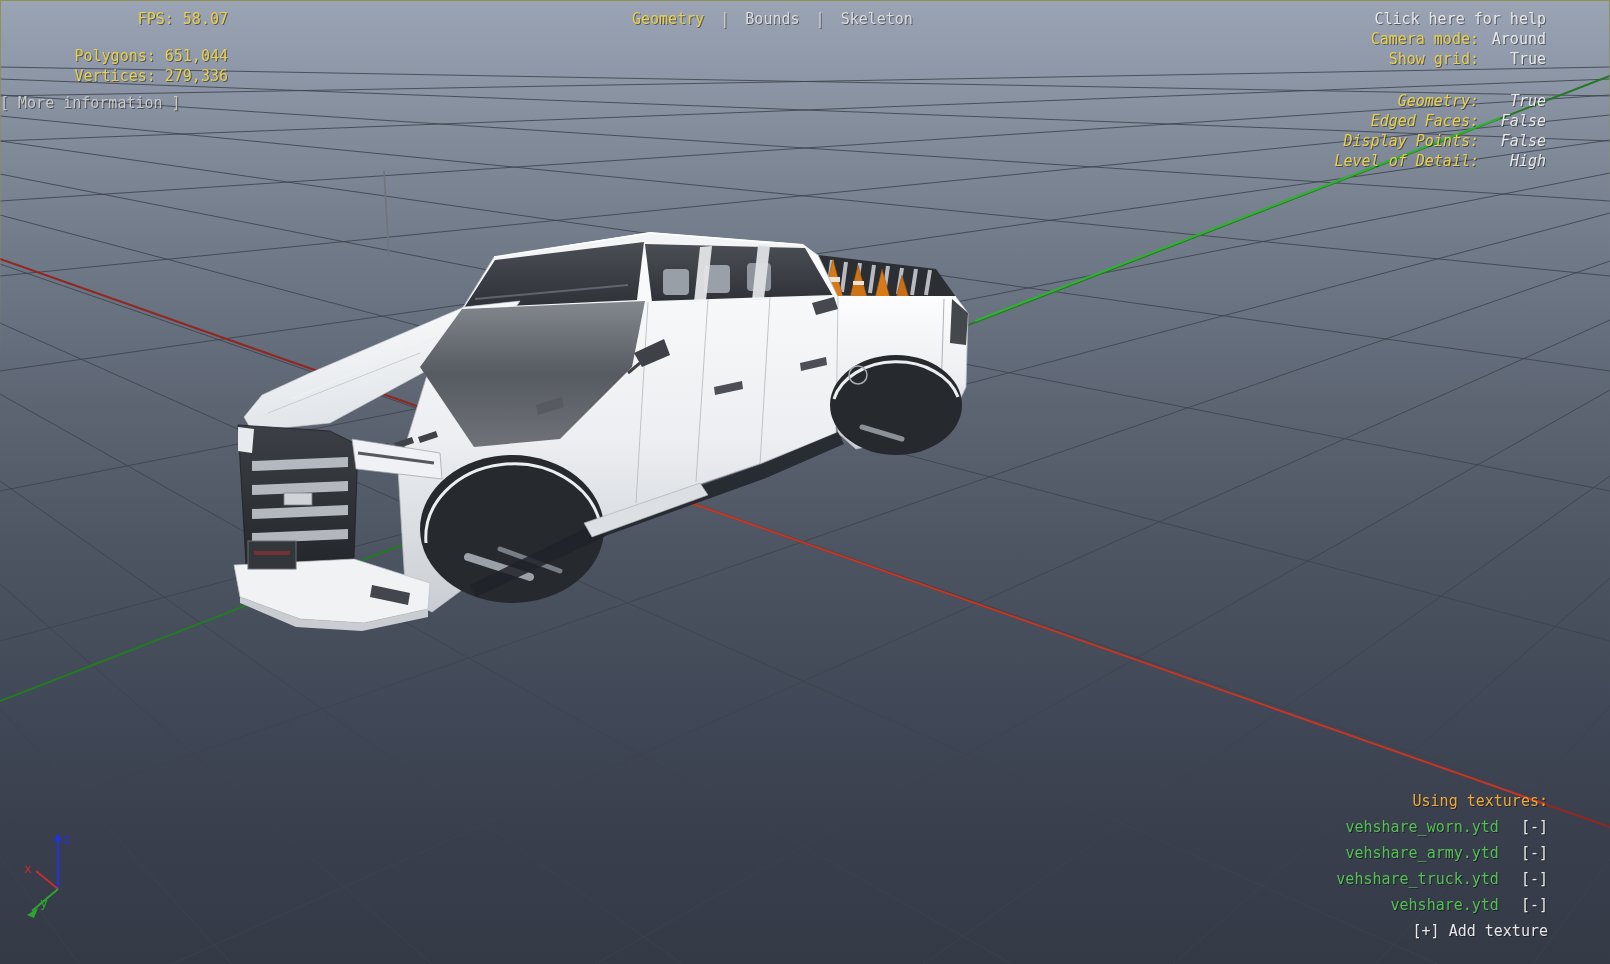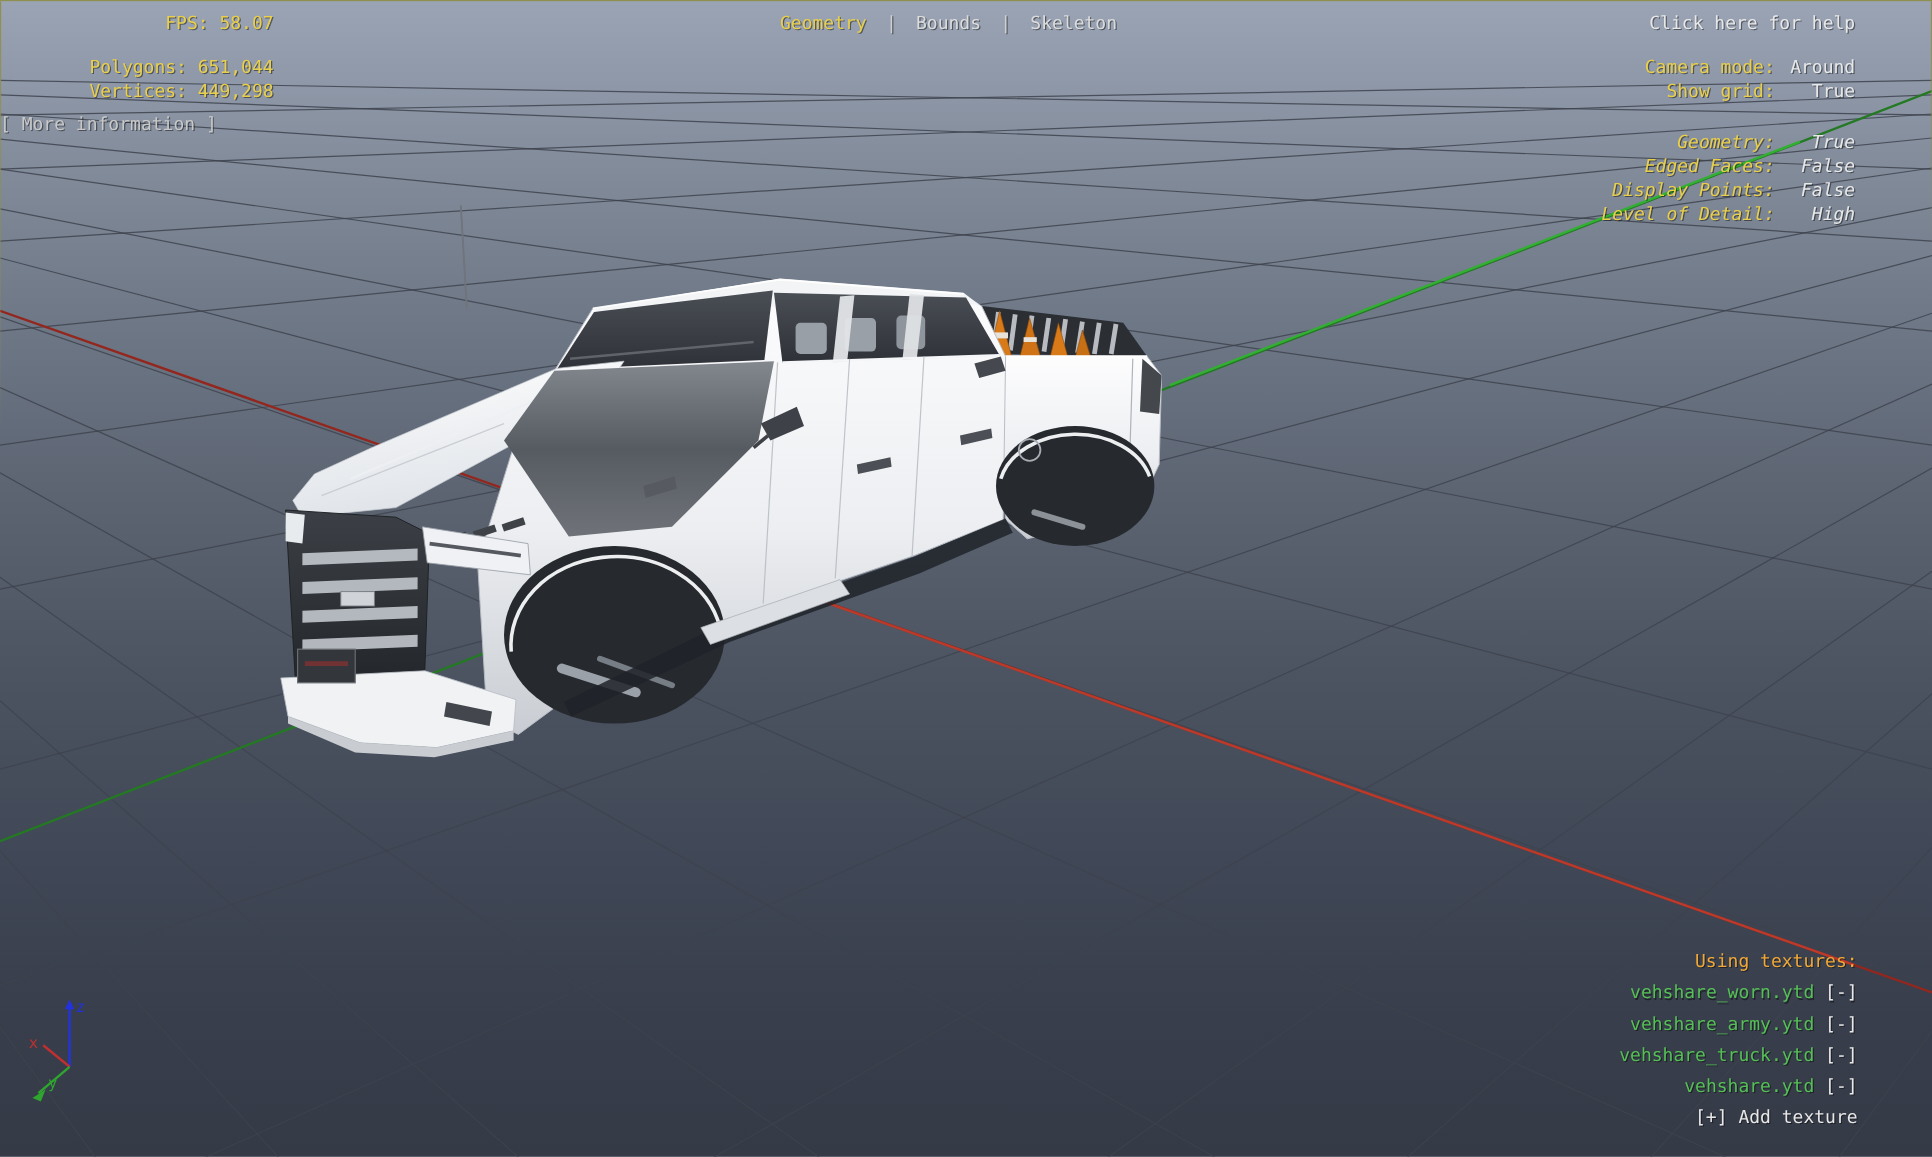--- a/index.html
+++ b/index.html
@@ -27,38 +27,38 @@
   .hud { position:absolute; z-index:10; text-shadow:1px 1px 0 rgba(0,0,0,.45); }
   .yellow { color:var(--hud-yellow,#e9cf4a); }
 
   
   .stats { left:0; top:8px; width:228px; }
   .stat-line { display:flex; justify-content:flex-end; gap:9px; line-height:20px; }
   .stat-line.fps { margin-bottom:17px; }
   .more-info { margin-top:8px; text-align:left; color:var(--hud-gray,#c9c9c9); cursor:pointer; }
 
   
-  .mode-selector { left:650px; top:8px; line-height:20px; white-space:nowrap; }
+  .mode-selector { left:632px; top:8px; line-height:20px; white-space:nowrap; }
   .mode-selector .tab { color:#dcdcdc; cursor:pointer; }
   .mode-selector .tab.selected { color:var(--hud-yellow,#e9cf4a); }
   .mode-selector .sep { color:#d0d0d0; margin:0 7px; }
 
   
   .settings { right:64px; top:8px; text-align:right; }
   .help-link { line-height:20px; color:var(--hud-white,#e8e8e8); cursor:pointer; }
-  .group-camera { margin-top:17px; }
+  .group-camera { }
   .group-render { margin-top:22px;font-style:italic; }
   .setting-row { display:flex; justify-content:flex-end; gap:9px; line-height:20px; cursor:pointer; }
   .s-label { color:var(--hud-yellow,#e9cf4a); }
   .s-value { width:58px; text-align:right; color:var(--hud-white,#e8e8e8); }
 
   
   .textures { right:62px; bottom:20px; text-align:right; }
   .textures .title { line-height:26px; color:var(--textures-title,#f0a837);text-align:right; }
-  .texture-row { display:flex; justify-content:flex-end; gap:9px; line-height:26px;text-align:center; }
+  .texture-row { display:flex; justify-content:flex-end; gap:22px; line-height:26px;text-align:center; }
   .tex-name { color:var(--texture-green,#55c055); }
   .tex-remove { color:var(--hud-white,#e8e8e8); cursor:pointer; }
   .add-texture { line-height:26px; color:var(--hud-white,#e8e8e8); cursor:pointer; }
 
   
   .gizmo { position:absolute; left:12px; top:822px; z-index:10; }
   .gizmo text { font-family:"DejaVu Sans Mono","Liberation Mono",monospace; font-size:13px; }
 </style>
 </head>
 <body>
@@ -244,21 +244,21 @@
   <div class="stat-line fps yellow">
     <span>FPS:</span>
     <span>58.07</span>
   </div>
   <div class="stat-line yellow">
     <span>Polygons:</span>
     <span>651,044</span>
   </div>
   <div class="stat-line yellow">
     <span>Vertices:</span>
-    <span>449,298</span>
+    <span>279,336</span>
   </div>
   <div class="more-info">[ More information ]</div>
 </div>
 
 <div class="hud mode-selector">
   <span class="tab selected">Geometry</span>
   <span class="sep">|</span>
   <span class="tab">Bounds</span>
   <span class="sep">|</span>
   <span class="tab">Skeleton</span>

